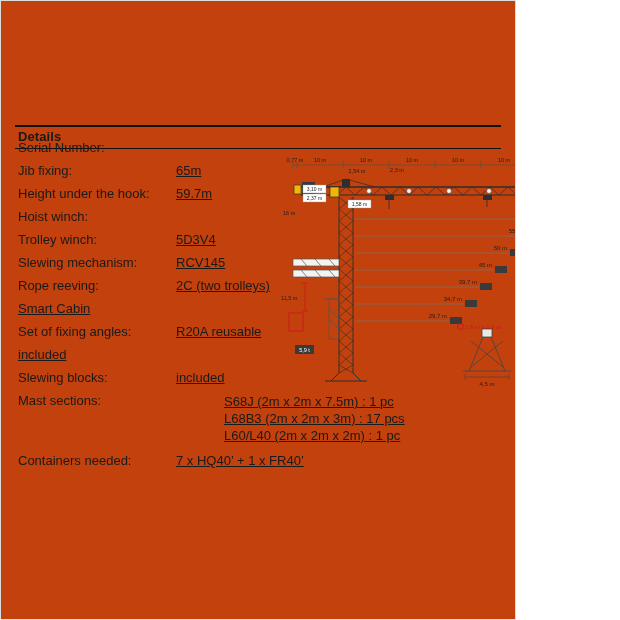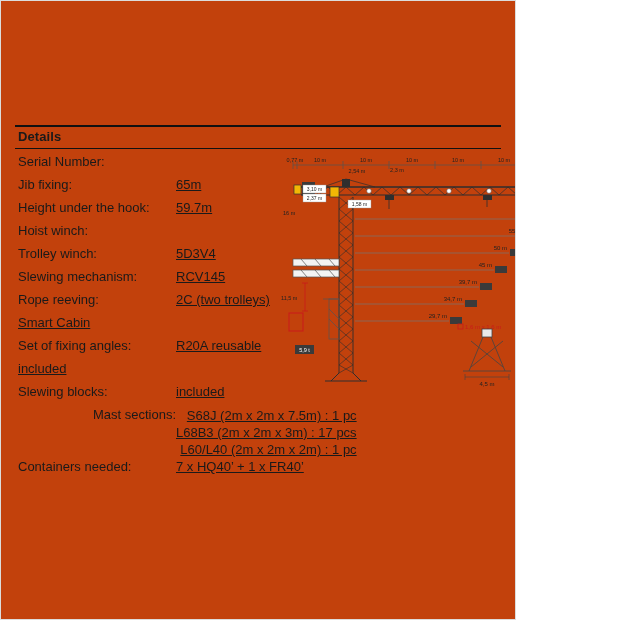--- a/index.html
+++ b/index.html
@@ -2,27 +2,27 @@
 <html><head>
 <meta charset="utf-8">
 <style>
   * { margin:0; padding:0; box-sizing:border-box; }
   html,body { width:620px; height:620px; background:#fff; }
   body { font-family:"Liberation Sans", sans-serif; color:#1a1a1a; }
   .sheet { position:relative; width:516px; height:620px; background:#c2410c; border:1px solid #dcdcdc; overflow:hidden; }
   .rule-top { position:absolute; left:14px; right:14px; top:124px; height:2px; background:#111; }
   .heading { position:absolute; left:17px; top:128px; font-size:13px; font-weight:bold; letter-spacing:0.1px; }
   .rule-thin { position:absolute; left:14px; right:14px; top:147px; height:1px; background:#111; }
-  .spec-table { position:absolute; left:17px; top:153px; width:300px; font-size:13px; }
+  .spec-table { position:absolute; left:17px; top:139px; width:300px; font-size:13px; }
   .row { display:flex; align-items:flex-start; min-height:23px; line-height:16px; }
   .lbl { width:158px; flex:none; }
   .val { flex:1; white-space:nowrap;text-decoration:underline; }
-  .multi-row { min-height:52px;text-align:right; }
-  .multi span { display:block; line-height:17px; }
-  .gap { margin-top:0; }
+  .multi-row { min-height:52px; }
+  .multi span { display:block; line-height:17px;margin-left:48px; }
+  .gap { margin-top:8px; }
   .diagram { position:absolute; left:278px; top:148px; width:338px; height:250px; }
   svg text { font-family:"Liberation Sans", sans-serif; fill:#222; }
   .t-red { fill:#c91a1a; }
   .t-white { fill:#ffffff; }
 </style>
 </head>
 <body>
 
 <div class="sheet">
 

